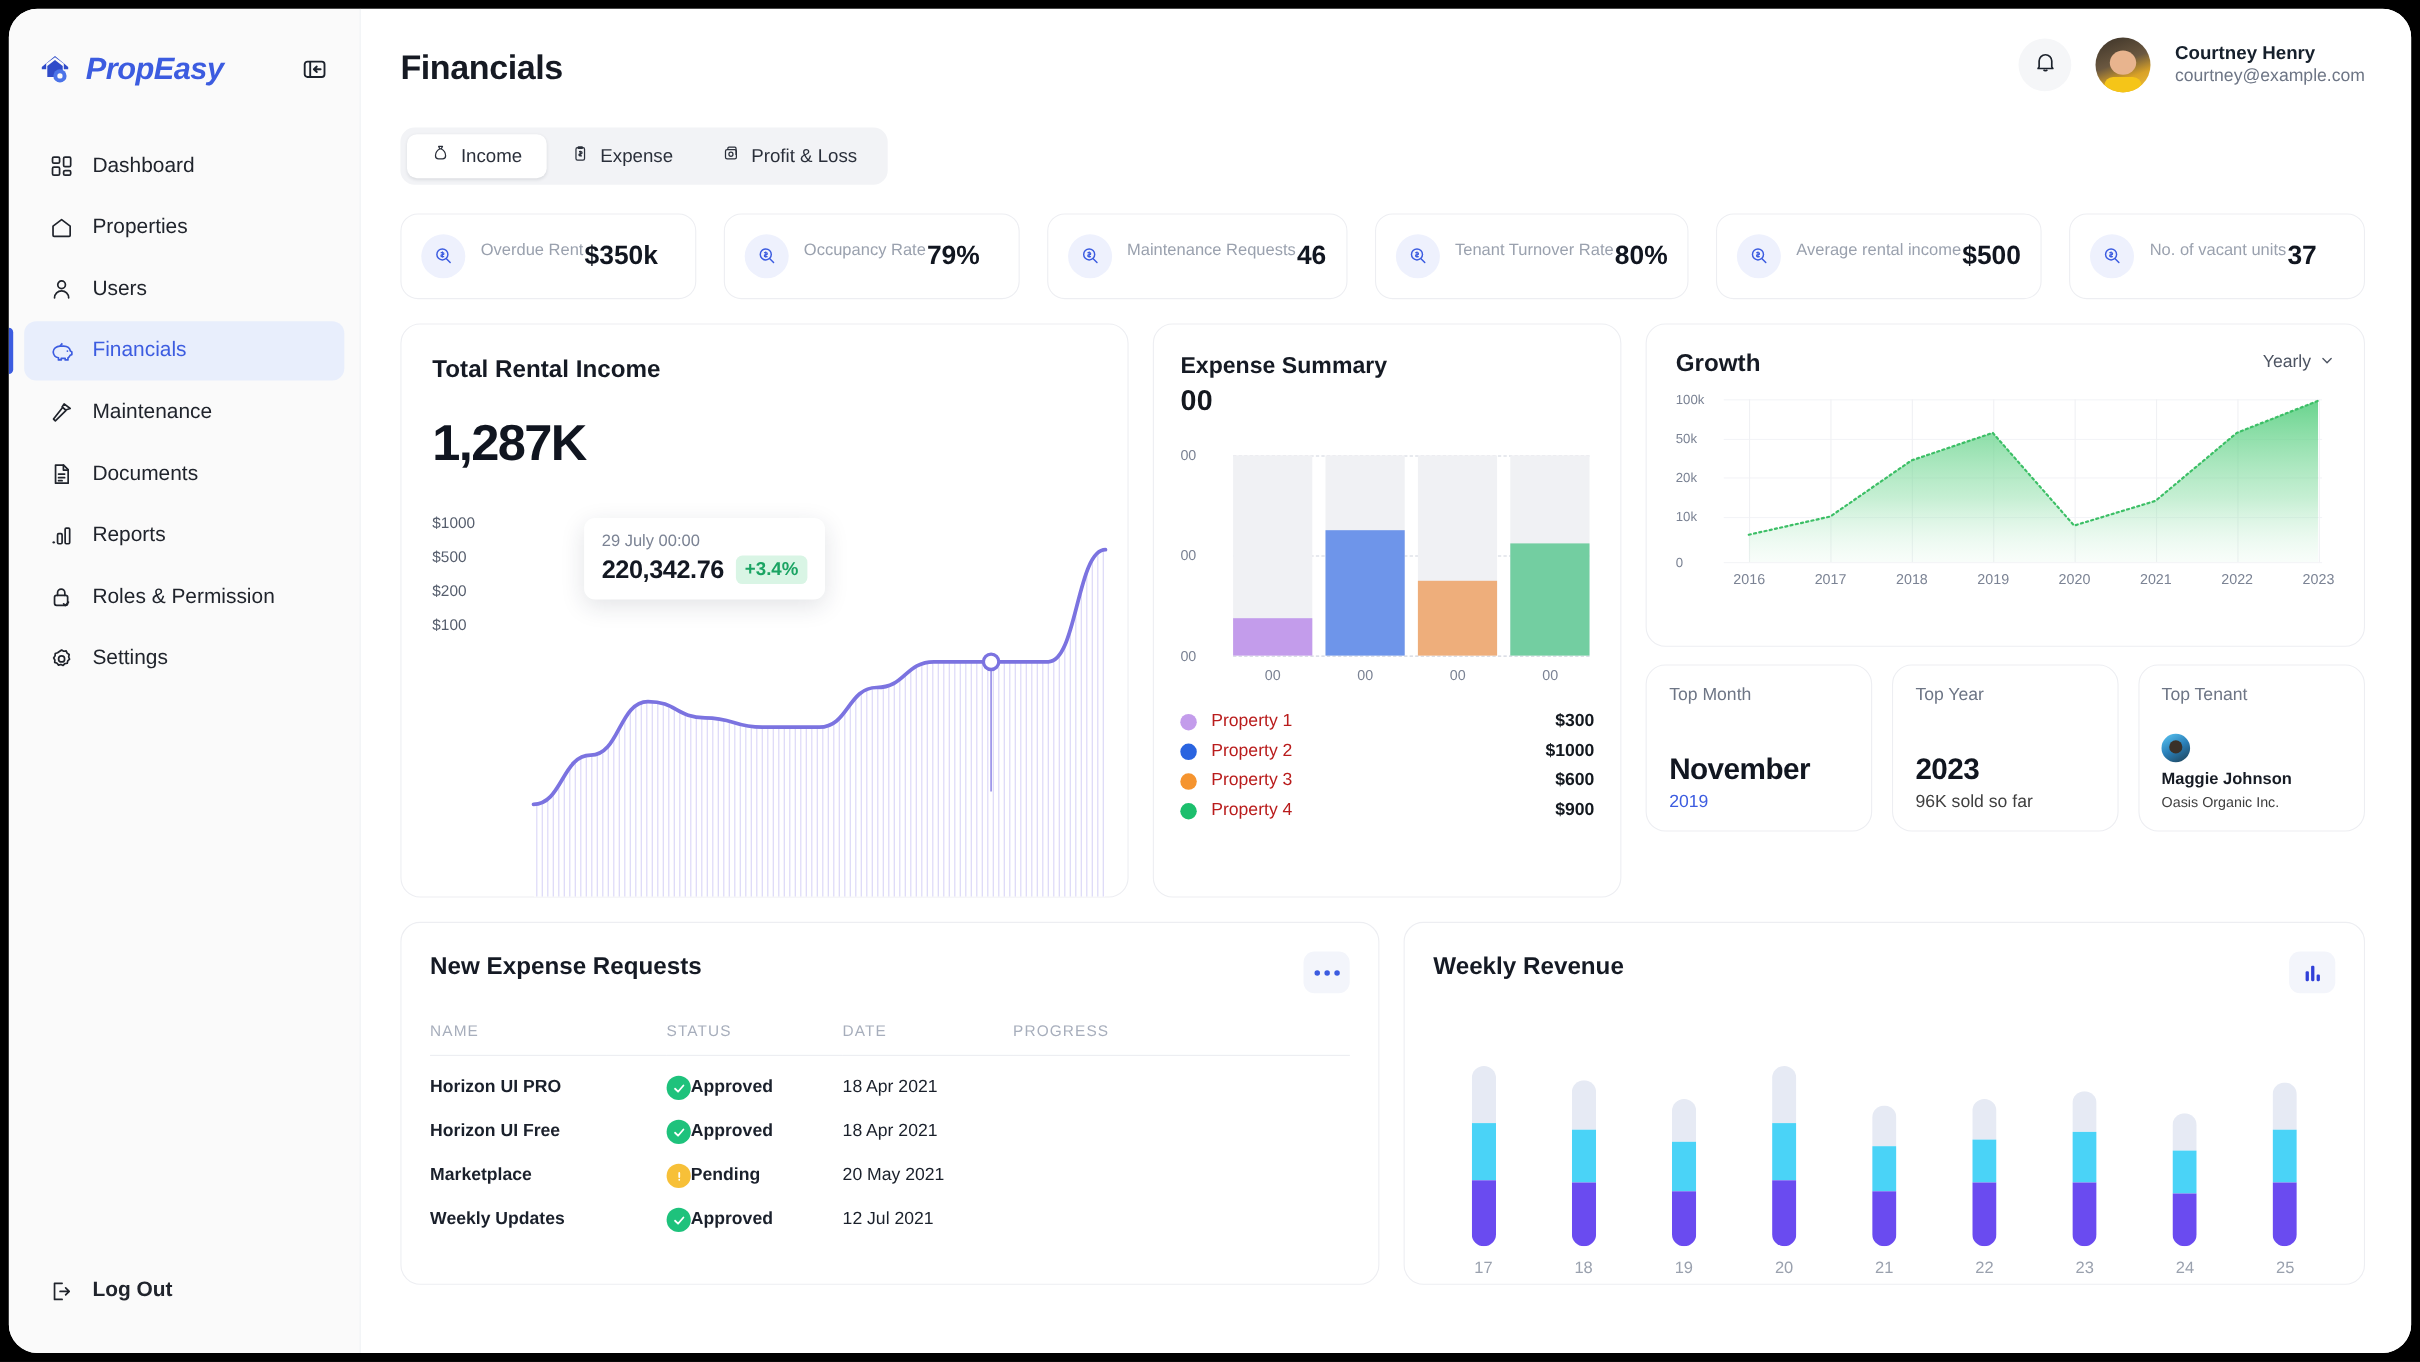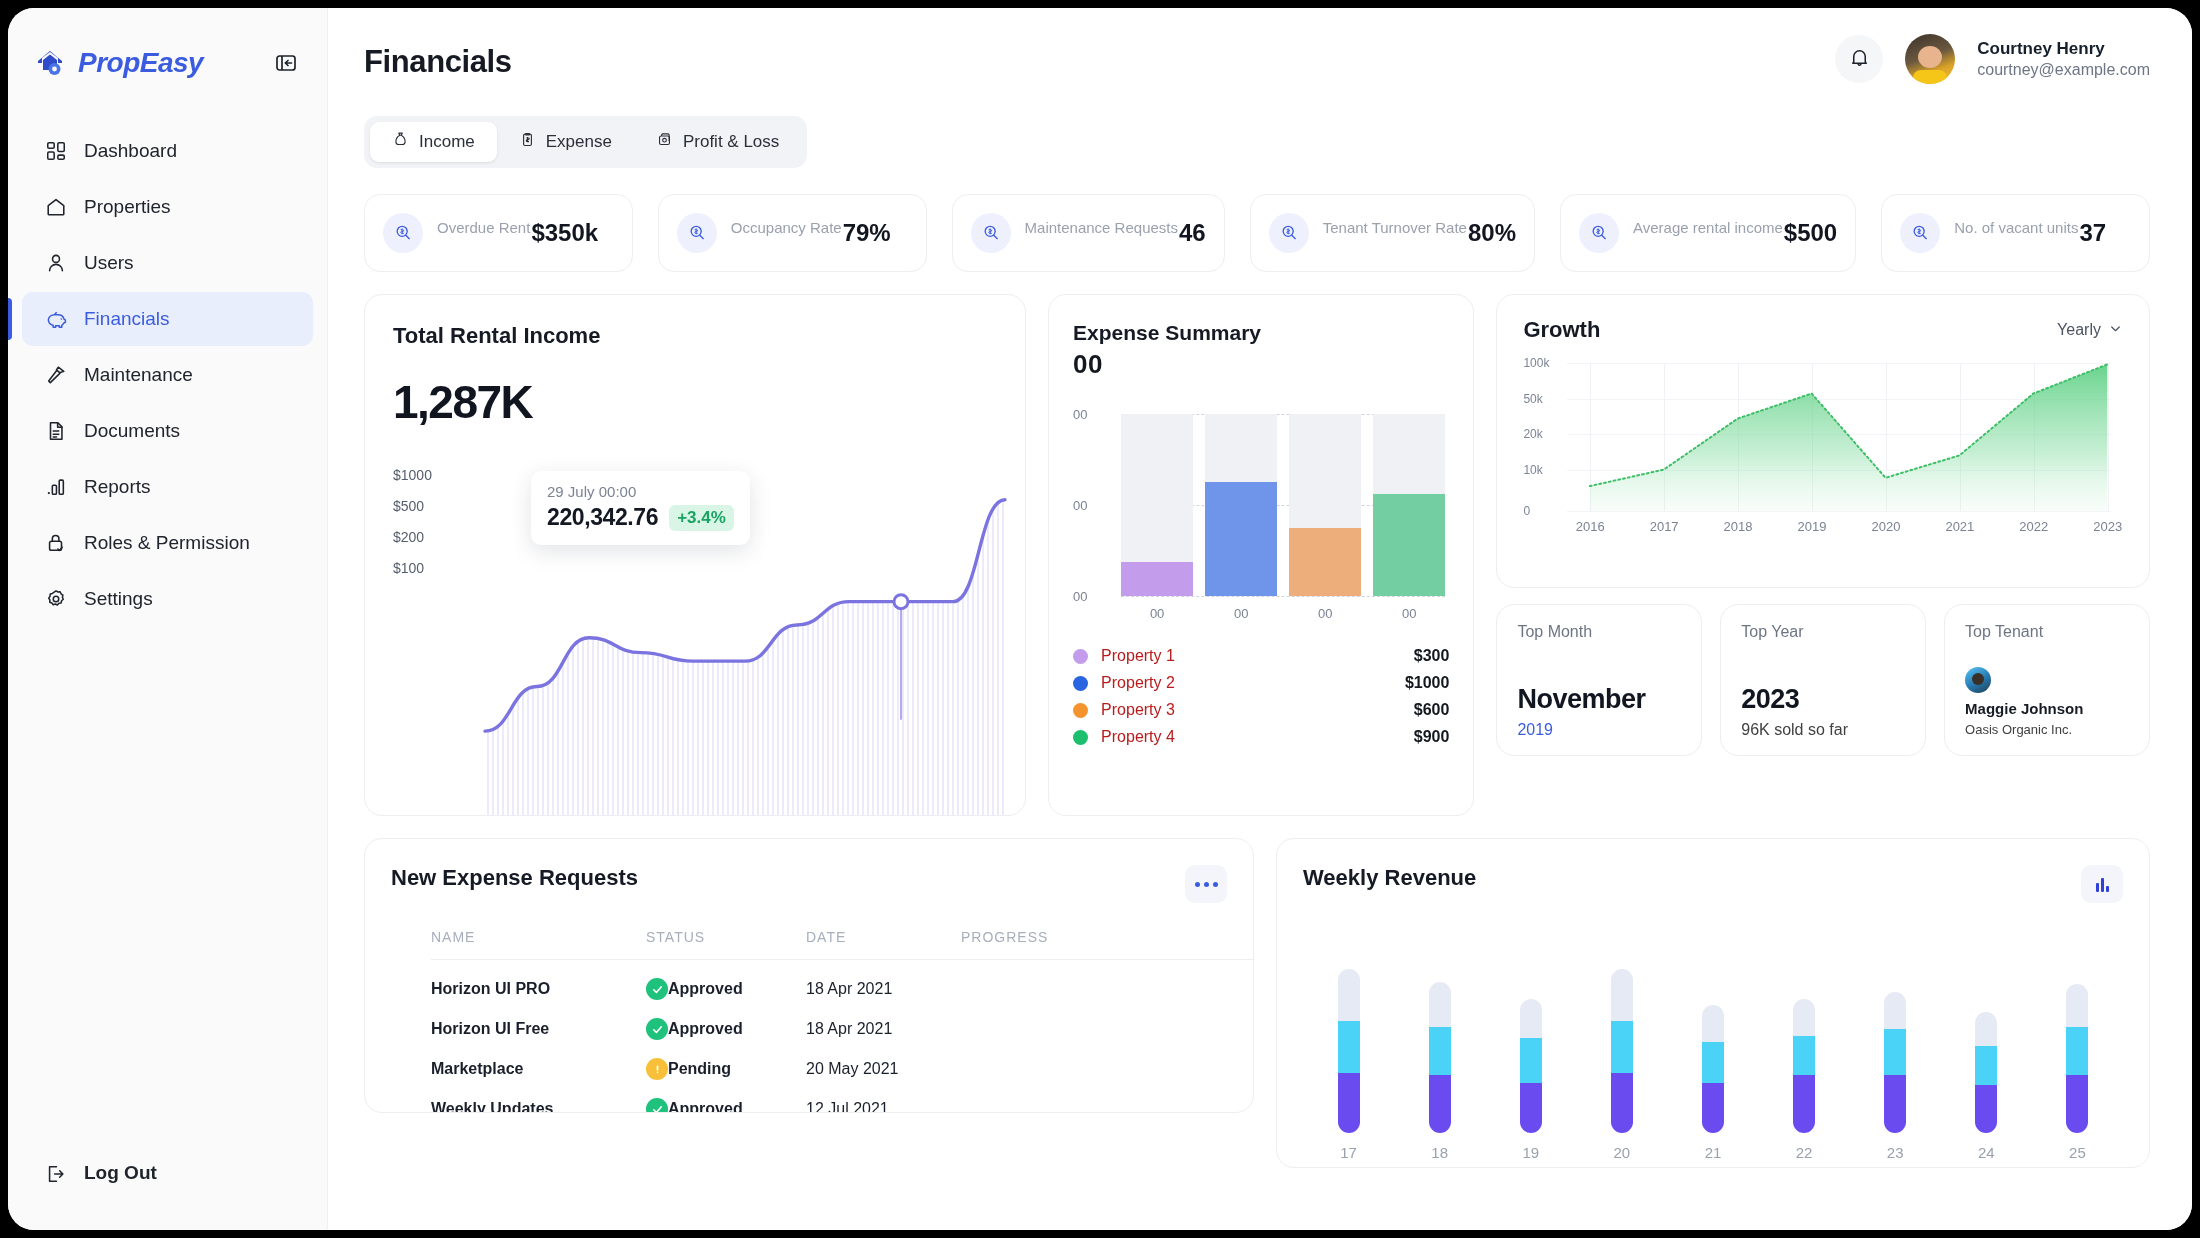--- a/index.html
+++ b/index.html
@@ -202,29 +202,29 @@
     width: 26px; height: 26px; border-radius: 50%;
     background: linear-gradient(150deg,#5bc8f5 0%,#2a7fb8 50%,#1d3d50 100%);
     overflow: hidden;
   }
   .tenant-avatar::after { content:""; position:absolute; left:7px; top:6px; width:12px; height:12px; border-radius:50%; background:#3a3028; }
   .tenant-name { position: absolute; left: 20px; bottom: 38px; font-size: 15px; font-weight: bold; color: #161b24; }
   .tenant-org { position: absolute; left: 20px; bottom: 18px; font-size: 13px; color: #404040; }
 
   
   .row3 { display: flex; gap: 22px; padding: 22px 42px 0 36px; align-items: flex-start; }
-  .req-card { width: 890px; height: 275px; padding: 26px 26px 0 26px; position: relative; overflow: hidden; }
+  .req-card { width: 890px; height: 330px; padding: 26px 26px 0 26px; position: relative; overflow: hidden; }
   .req-head { display: flex; align-items: flex-start; justify-content: space-between; }
   .req-title { font-size: 22px; font-weight: bold; color: #151a24; }
   .more-btn {
     width: 42px; height: 38px; border-radius: 10px; background: #f3f5fb;
     display: flex; align-items: center; justify-content: center; gap: 4px; cursor: pointer;
   }
   .more-btn i { width: 5px; height: 5px; border-radius: 50%; background: #3c5ce0; display: block; }
-  .req-table { width: 100%; margin-top: 26px; border-collapse: collapse; margin-left: 40px; }
+  .req-table { width: 100%; margin-top: 26px; border-collapse: collapse; }
   .req-table th {
     text-align: left; font-size: 14px; font-weight: normal; color: #a7aebc;
     letter-spacing: 1px; padding-bottom: 14px; border-bottom: 1px solid #edeef2;
   }
   .req-table td { padding: 18px 0 0 0; font-size: 16px; color: #1a202b; vertical-align: middle; }
   .req-table tr td:first-child { font-weight: bold; }
   .status-cell { display: flex; align-items: center; }
   .status-icon { width: 22px; height: 22px; border-radius: 50%; display: flex; align-items: center; justify-content: center; flex-shrink: 0; }
   .status-label { font-size: 16px; font-weight: bold; color: #1a202b; }
   .progress-track { width: 100px; height: 7px; border-radius: 4px; background: #edeff3; position: relative; }

